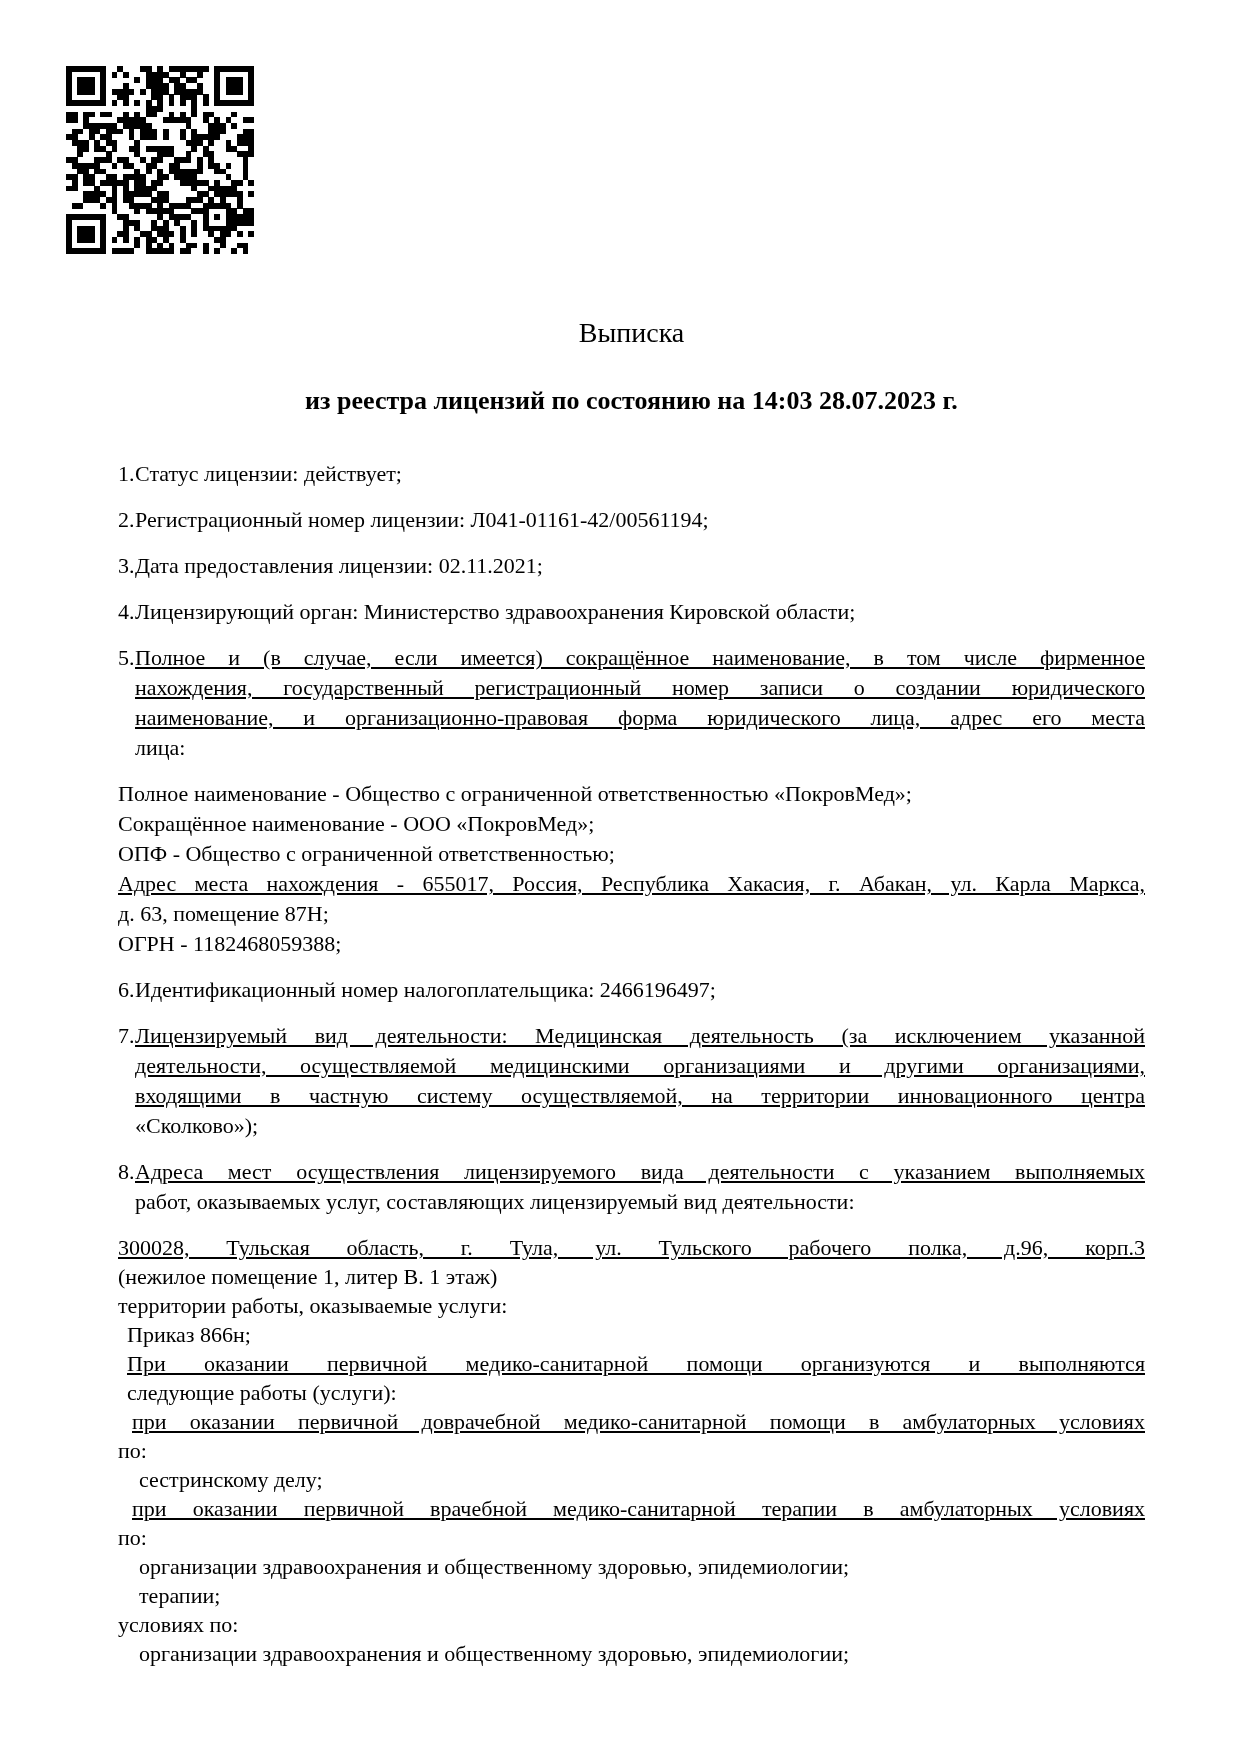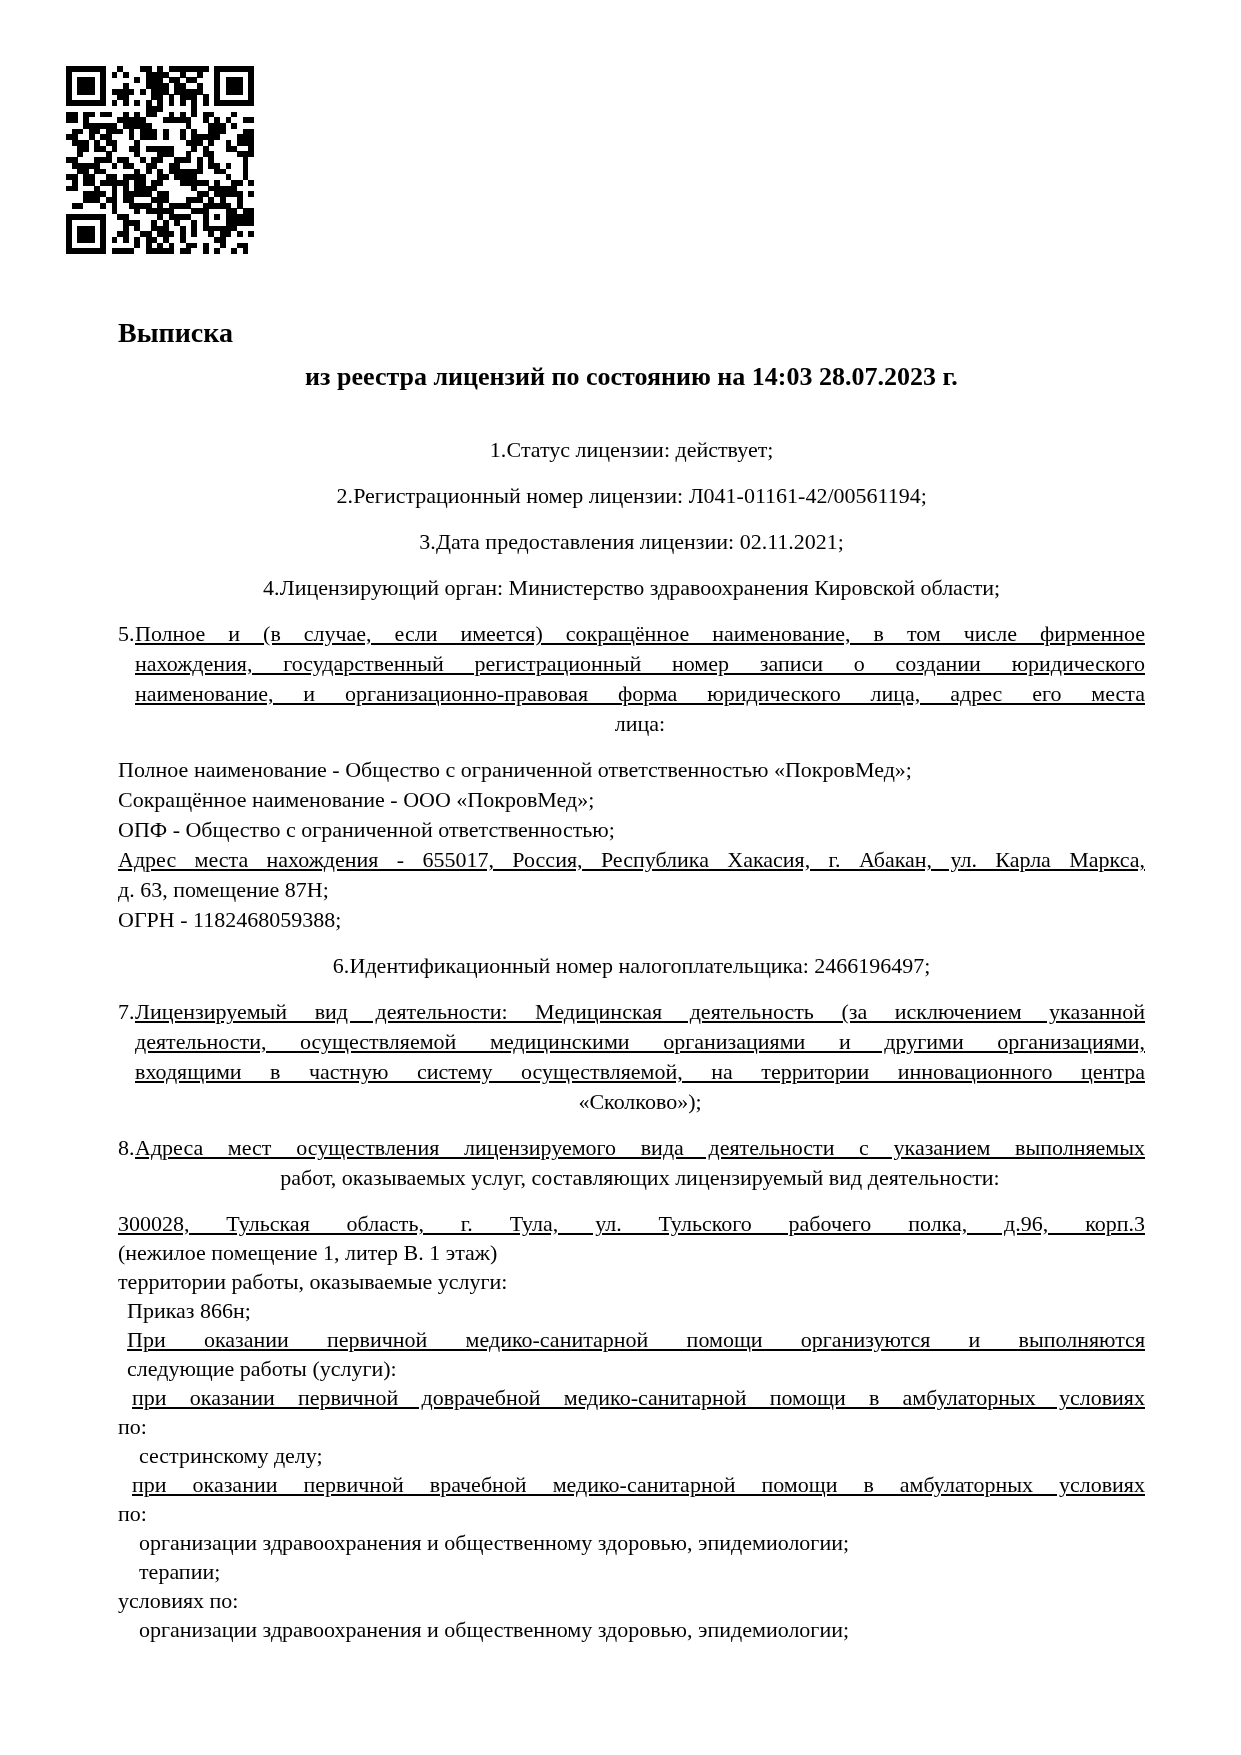--- a/index.html
+++ b/index.html
@@ -25,39 +25,40 @@
   .qr svg { display: block; width: 188px; height: 188px; }
   .content {
     position: absolute;
     left: 118px;
     top: 318px;
     width: 1027px;
   }
   h1.doc-title {
     font-size: 28px;
     line-height: 30px;
-    font-weight: bold;
-    margin: 0 0 14px 0;
+    font-weight: normal;
+    text-align: center;
+    margin: 0 0 38px 0;
   }
   h2.doc-subtitle {
     font-size: 26px;
     line-height: 30px;
     font-weight: bold;
     text-align: center;
     margin: 0 0 43px 0;
   }
   .item {
     padding-left: 17px;
     margin: 0 0 16px 0;
     font-size: 22px;
   }
   .item p {
     margin: 0;
     line-height: 30px;
-    text-align: center;
+    text-align: left;
   }
   .item p.first { text-indent: -17px; }
   .num {
     display: inline-block;
     width: 17px;
     text-indent: 0;
   }
   .stretch {
     text-align: justify !important;
     text-align-last: justify;
@@ -710,21 +711,21 @@
   <div class="services">
     <p class="ind0 stretch">300028, Тульская область, г. Тула, ул. Тульского рабочего полка, д.96, корп.3</p>
     <p class="ind0">(нежилое помещение 1, литер В. 1 этаж)</p>
     <p class="ind0">территории работы, оказываемые услуги:</p>
     <p class="ind1">Приказ 866н;</p>
     <p class="ind1 stretch">При оказании первичной медико-санитарной помощи организуются и выполняются</p>
     <p class="ind1">следующие работы (услуги):</p>
     <p class="ind2 stretch">при оказании первичной доврачебной медико-санитарной помощи в амбулаторных условиях</p>
     <p class="ind0">по:</p>
     <p class="ind3">сестринскому делу;</p>
-    <p class="ind2 stretch">при оказании первичной врачебной медико-санитарной помощи в амбулаторных условиях</p>
+    <p class="ind2 stretch">при оказании первичной врачебной медико-санитарной терапии в амбулаторных условиях</p>
     <p class="ind0">по:</p>
     <p class="ind3">организации здравоохранения и общественному здоровью, эпидемиологии;</p>
     <p class="ind3">терапии;</p>
     <p class="ind0">условиях по:</p>
     <p class="ind3">организации здравоохранения и общественному здоровью, эпидемиологии;</p>
   </div>
 
 </div>
 
 </body></html>

